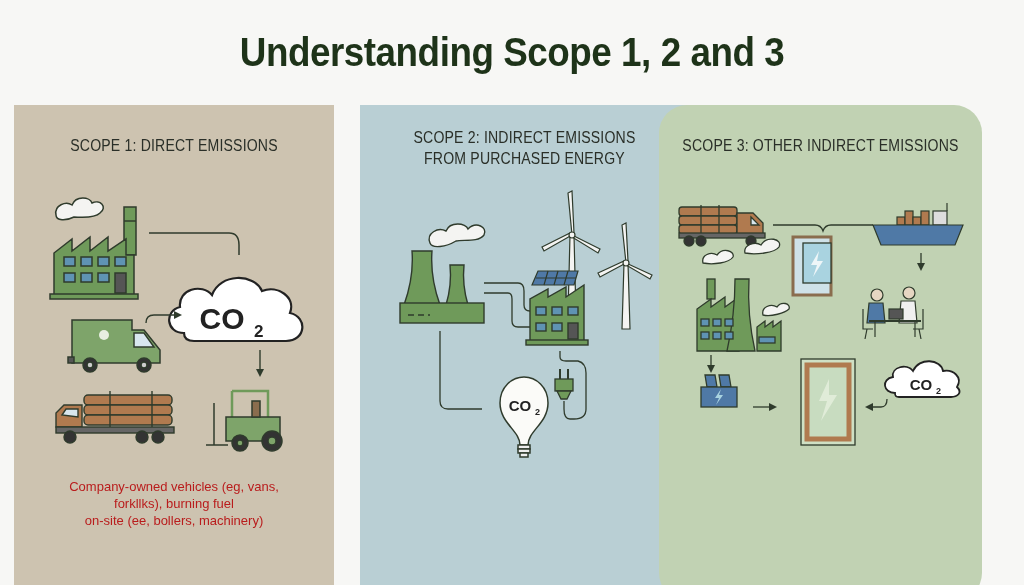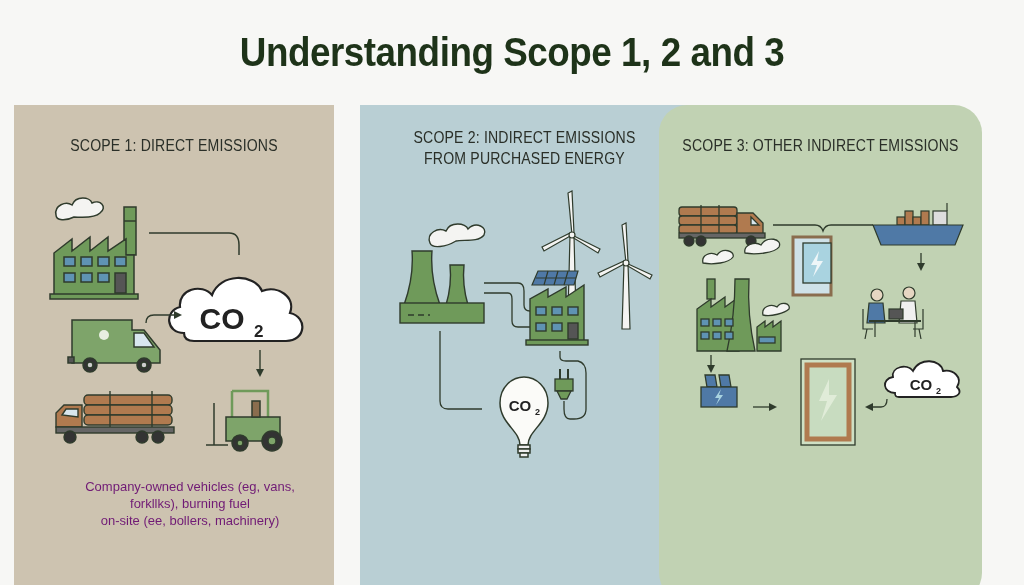--- a/index.html
+++ b/index.html
@@ -17,23 +17,22 @@
   .heading {
     position: absolute; left: 0; width: 100%; text-align: center;
     font-family: "Liberation Sans", sans-serif; font-size: 16px; font-weight: normal;
     color: #2a2f28; line-height: 21px; letter-spacing: 0.2px; transform: scaleX(0.88);
   }
   .p1 .heading { top: 30px; }
   .p2 .heading { top: 22px; }
   .p3 .heading { top: 30px; }
   .desc {
     position: absolute; left: 0; width: 100%; text-align: center;
-    font-family: "Liberation Sans", sans-serif; font-size: 13px; color: #701a75; line-height: 17px;
+    font-family: "Liberation Sans", sans-serif; font-size: 13px; color: #b91c1c; line-height: 17px;
     white-space: pre-line;
-    margin-left: 16px;
   }
   .p1 .desc { top: 373px; }
   .p2 .desc { top: 373px; }
   .p3 .desc { top: 373px; }
   svg.art { position: absolute; left: 0; top: 0; }
 </style>
 </head>
 <body>
 
 <div class="title">Understanding Scope 1, 2 and 3</div>

